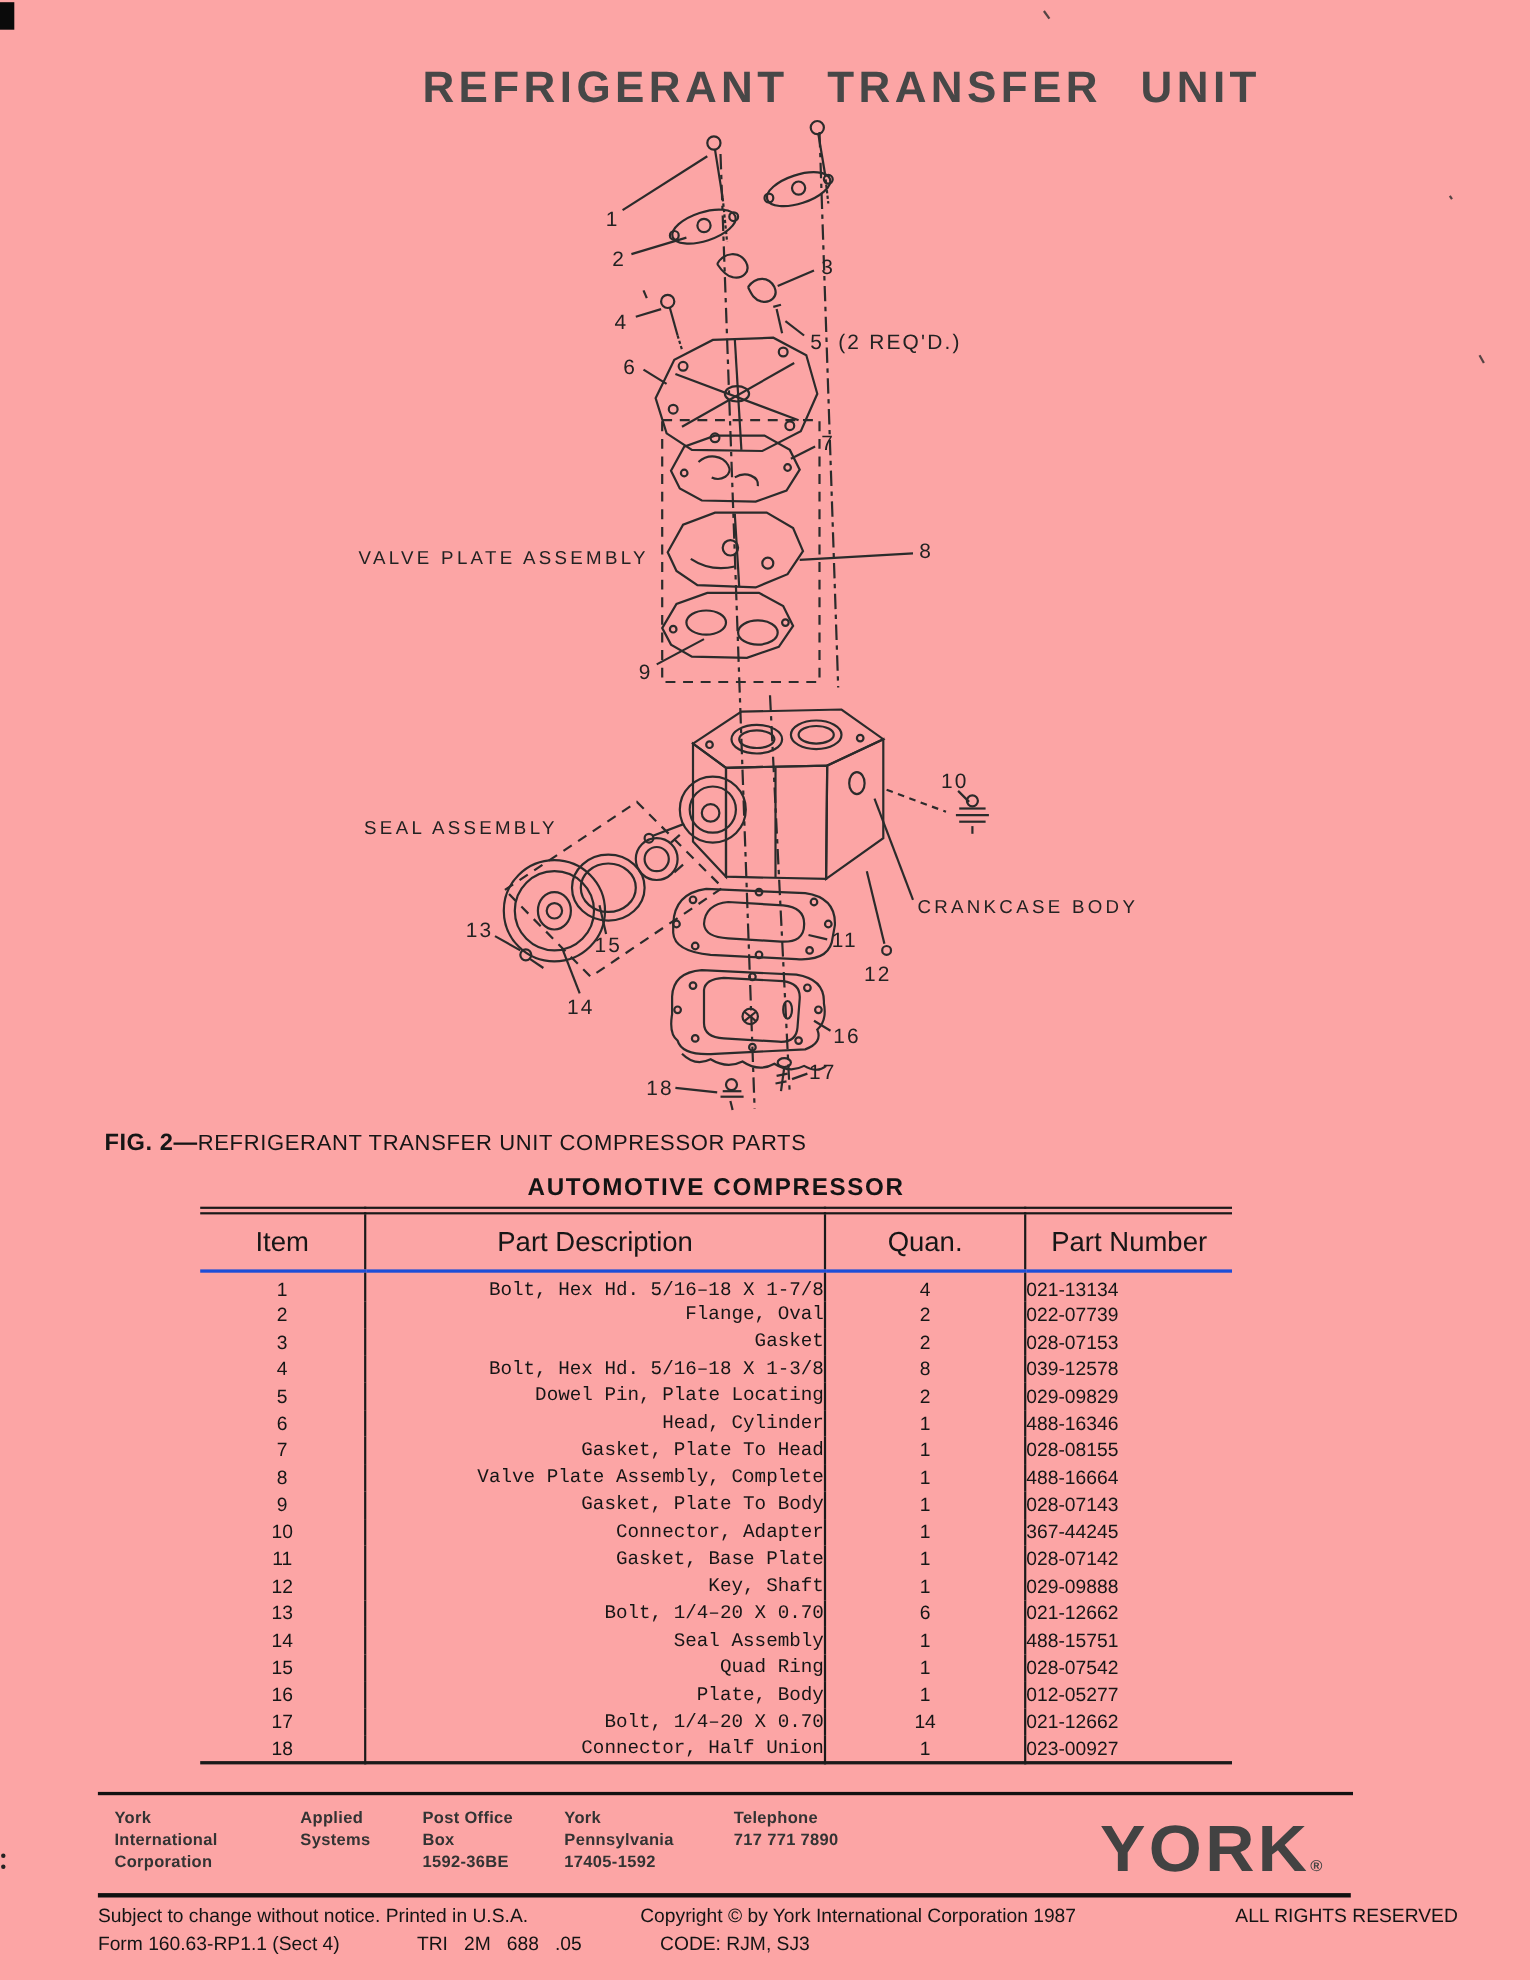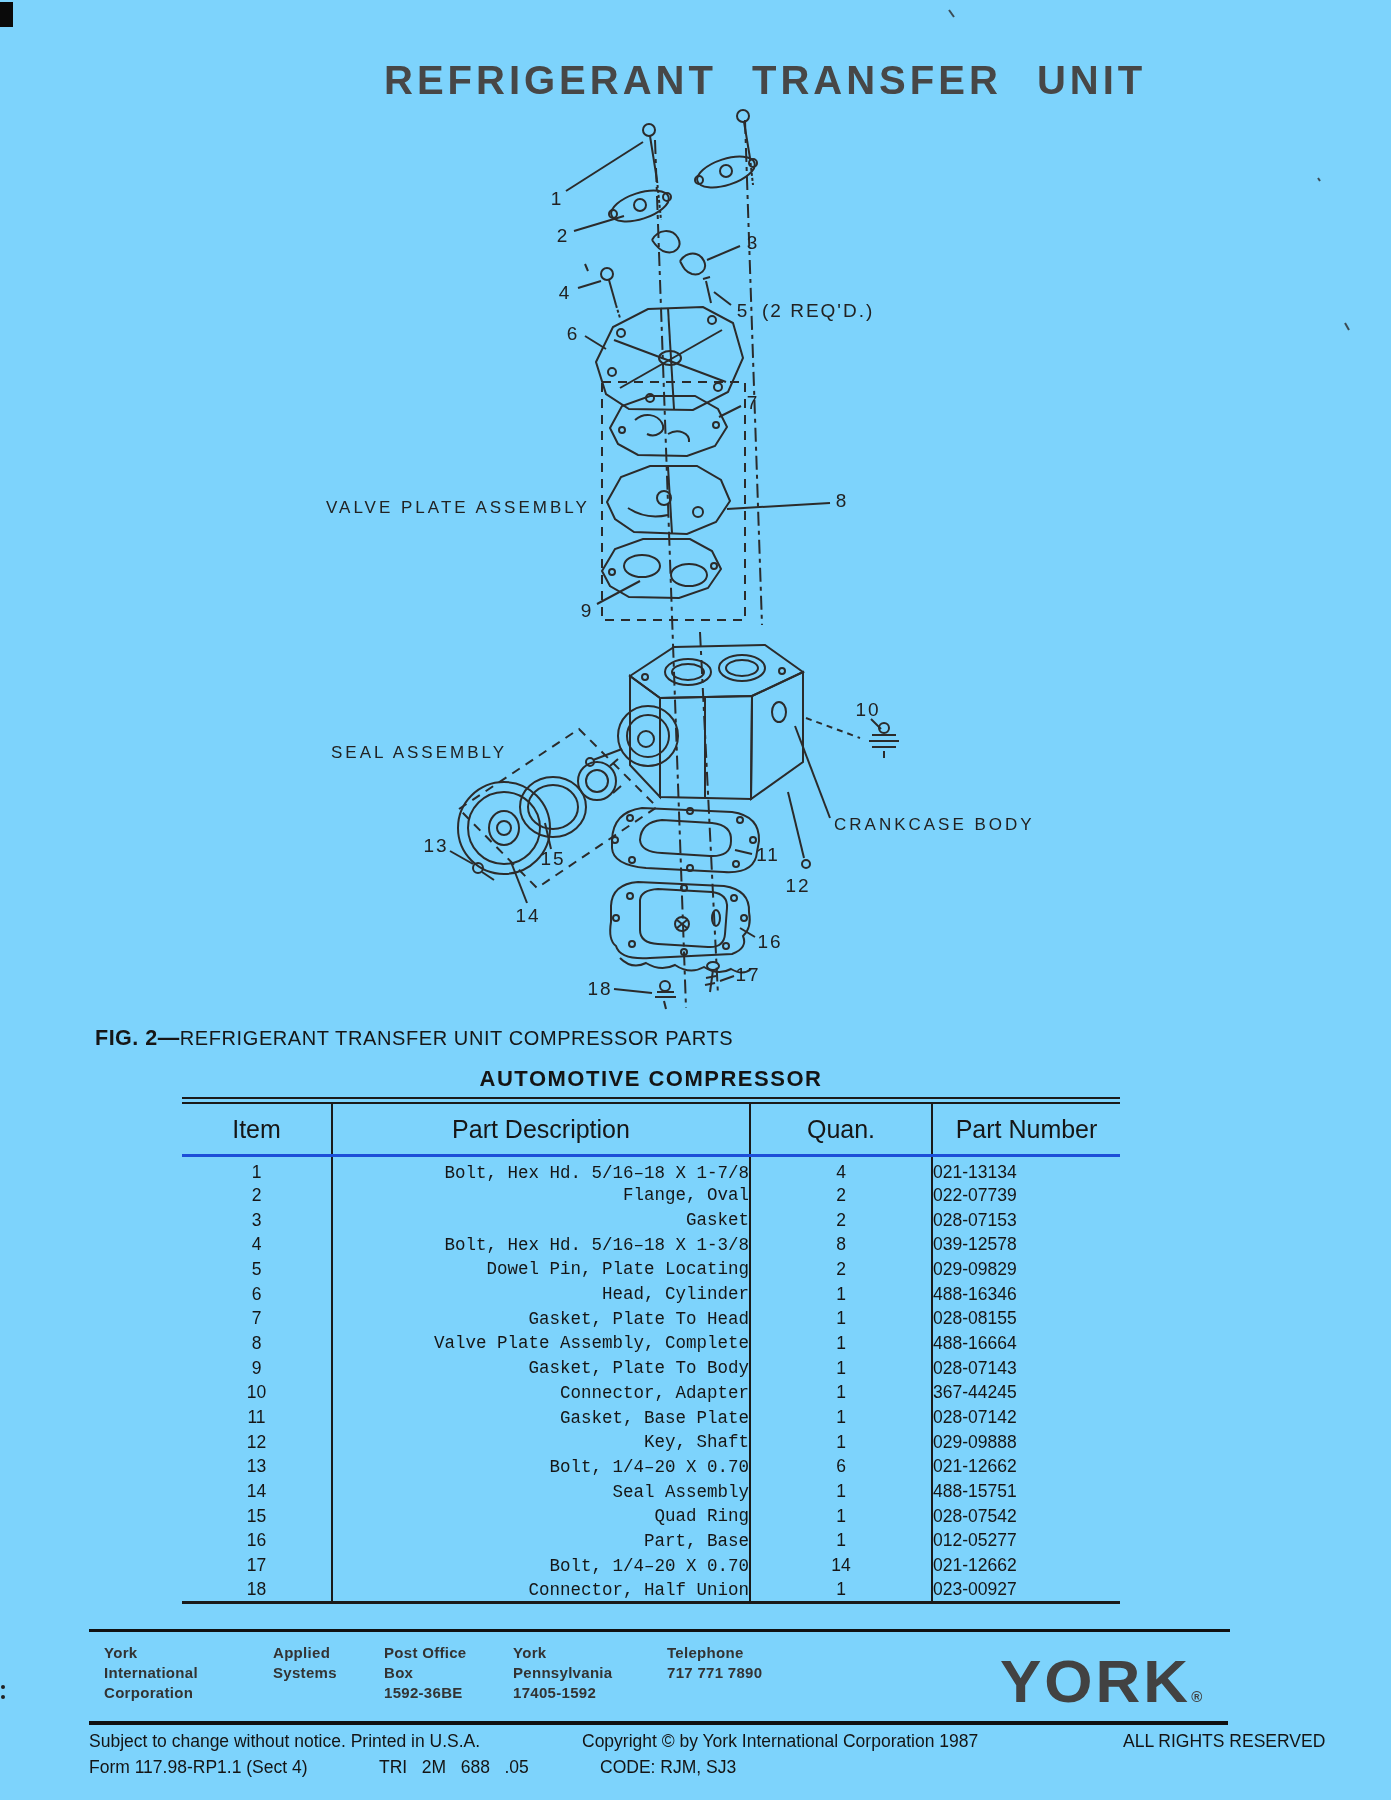--- a/index.html
+++ b/index.html
@@ -1,20 +1,20 @@
 <!DOCTYPE html>
 <html><head>
 <meta charset="utf-8">
 <style>
   * { margin:0; padding:0; box-sizing:border-box; }
   html,body { background:#e8e8e8; }
   body { font-family:"Liberation Sans", sans-serif; color:#1c1c1c; }
   .page {
     position:relative; width:1391px; height:1800px;
-    background:#7dd3fc; overflow:hidden; margin:0 auto;
+    background:#fca5a5; overflow:hidden; margin:0 auto;
   }
   .corner-mark { position:absolute; left:0; top:2px; width:13px; height:25px; background:#0a0a0a; }
   .doc-title {
     position:absolute; left:384px; top:58px;
     font-size:40px; font-weight:bold; letter-spacing:4px; word-spacing:20px;
     color:#474747; white-space:nowrap;
   }
   svg.diagram { position:absolute; left:0; top:0; }
   svg.diagram path, svg.diagram line, svg.diagram circle, svg.diagram ellipse,
   svg.diagram polygon, svg.diagram rect { fill:none; stroke:#2b2b2b; stroke-width:2; }
@@ -419,21 +419,21 @@
           <td class="c3">488-15751</td>
         </tr>
         <tr>
           <td class="c0 vr">15</td>
           <td class="c1 vr">Quad Ring</td>
           <td class="c2 vr">1</td>
           <td class="c3">028-07542</td>
         </tr>
         <tr>
           <td class="c0 vr">16</td>
-          <td class="c1 vr">Part, Base</td>
+          <td class="c1 vr">Plate, Body</td>
           <td class="c2 vr">1</td>
           <td class="c3">012-05277</td>
         </tr>
         <tr>
           <td class="c0 vr">17</td>
           <td class="c1 vr">Bolt, 1/4–20 X 0.70</td>
           <td class="c2 vr">14</td>
           <td class="c3">021-12662</td>
         </tr>
         <tr>
@@ -461,18 +461,18 @@
   <div class="addr-col addr-telephone">Telephone
 717 771 7890</div>
 
   <div class="york-logo"><span>YORK</span><span class="reg">®</span></div>
 
   <div class="rule rule-bottom"></div>
 
   <div class="legal legal-notice">Subject to change without notice. Printed in U.S.A.</div>
   <div class="legal legal-copyright">Copyright © by York International Corporation 1987</div>
   <div class="legal legal-rights">ALL RIGHTS RESERVED</div>
-  <div class="legal legal-form">Form 117.98-RP1.1 (Sect 4)</div>
+  <div class="legal legal-form">Form 160.63-RP1.1 (Sect 4)</div>
   <div class="legal legal-printcode">TRI   2M   688   .05</div>
   <div class="legal legal-code">CODE: RJM, SJ3</div>
 
   <div class="edge-speck"></div>
 </div>
 
 </body></html>

